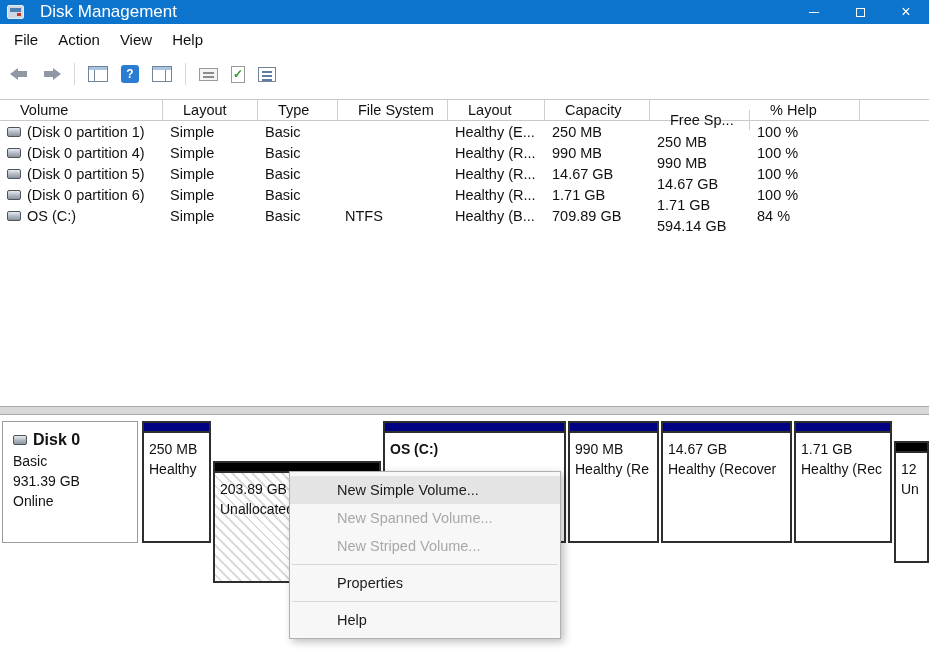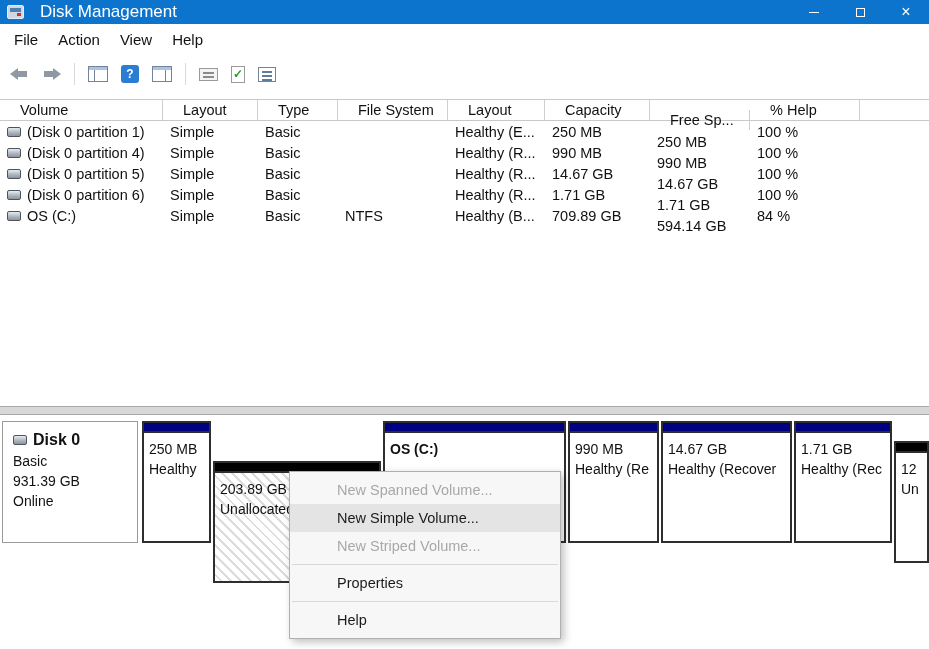--- a/index.html
+++ b/index.html
@@ -264,22 +264,22 @@
       <div class="pt-strip unallocated"></div>
       <div class="pt-content">
         <div>12</div>
         <div>Un</div>
       </div>
     </div>
 
   </div>
 
   <div class="context-menu">
+    <div class="cm-item highlight">New Simple Volume...</div>
     <div class="cm-item disabled">New Spanned Volume...</div>
-    <div class="cm-item highlight">New Simple Volume...</div>
     <div class="cm-item disabled">New Striped Volume...</div>
     <div class="cm-sep"></div>
     <div class="cm-item">Properties</div>
     <div class="cm-sep"></div>
     <div class="cm-item">Help</div>
   </div>
 
 </div>
 
 </body></html>

